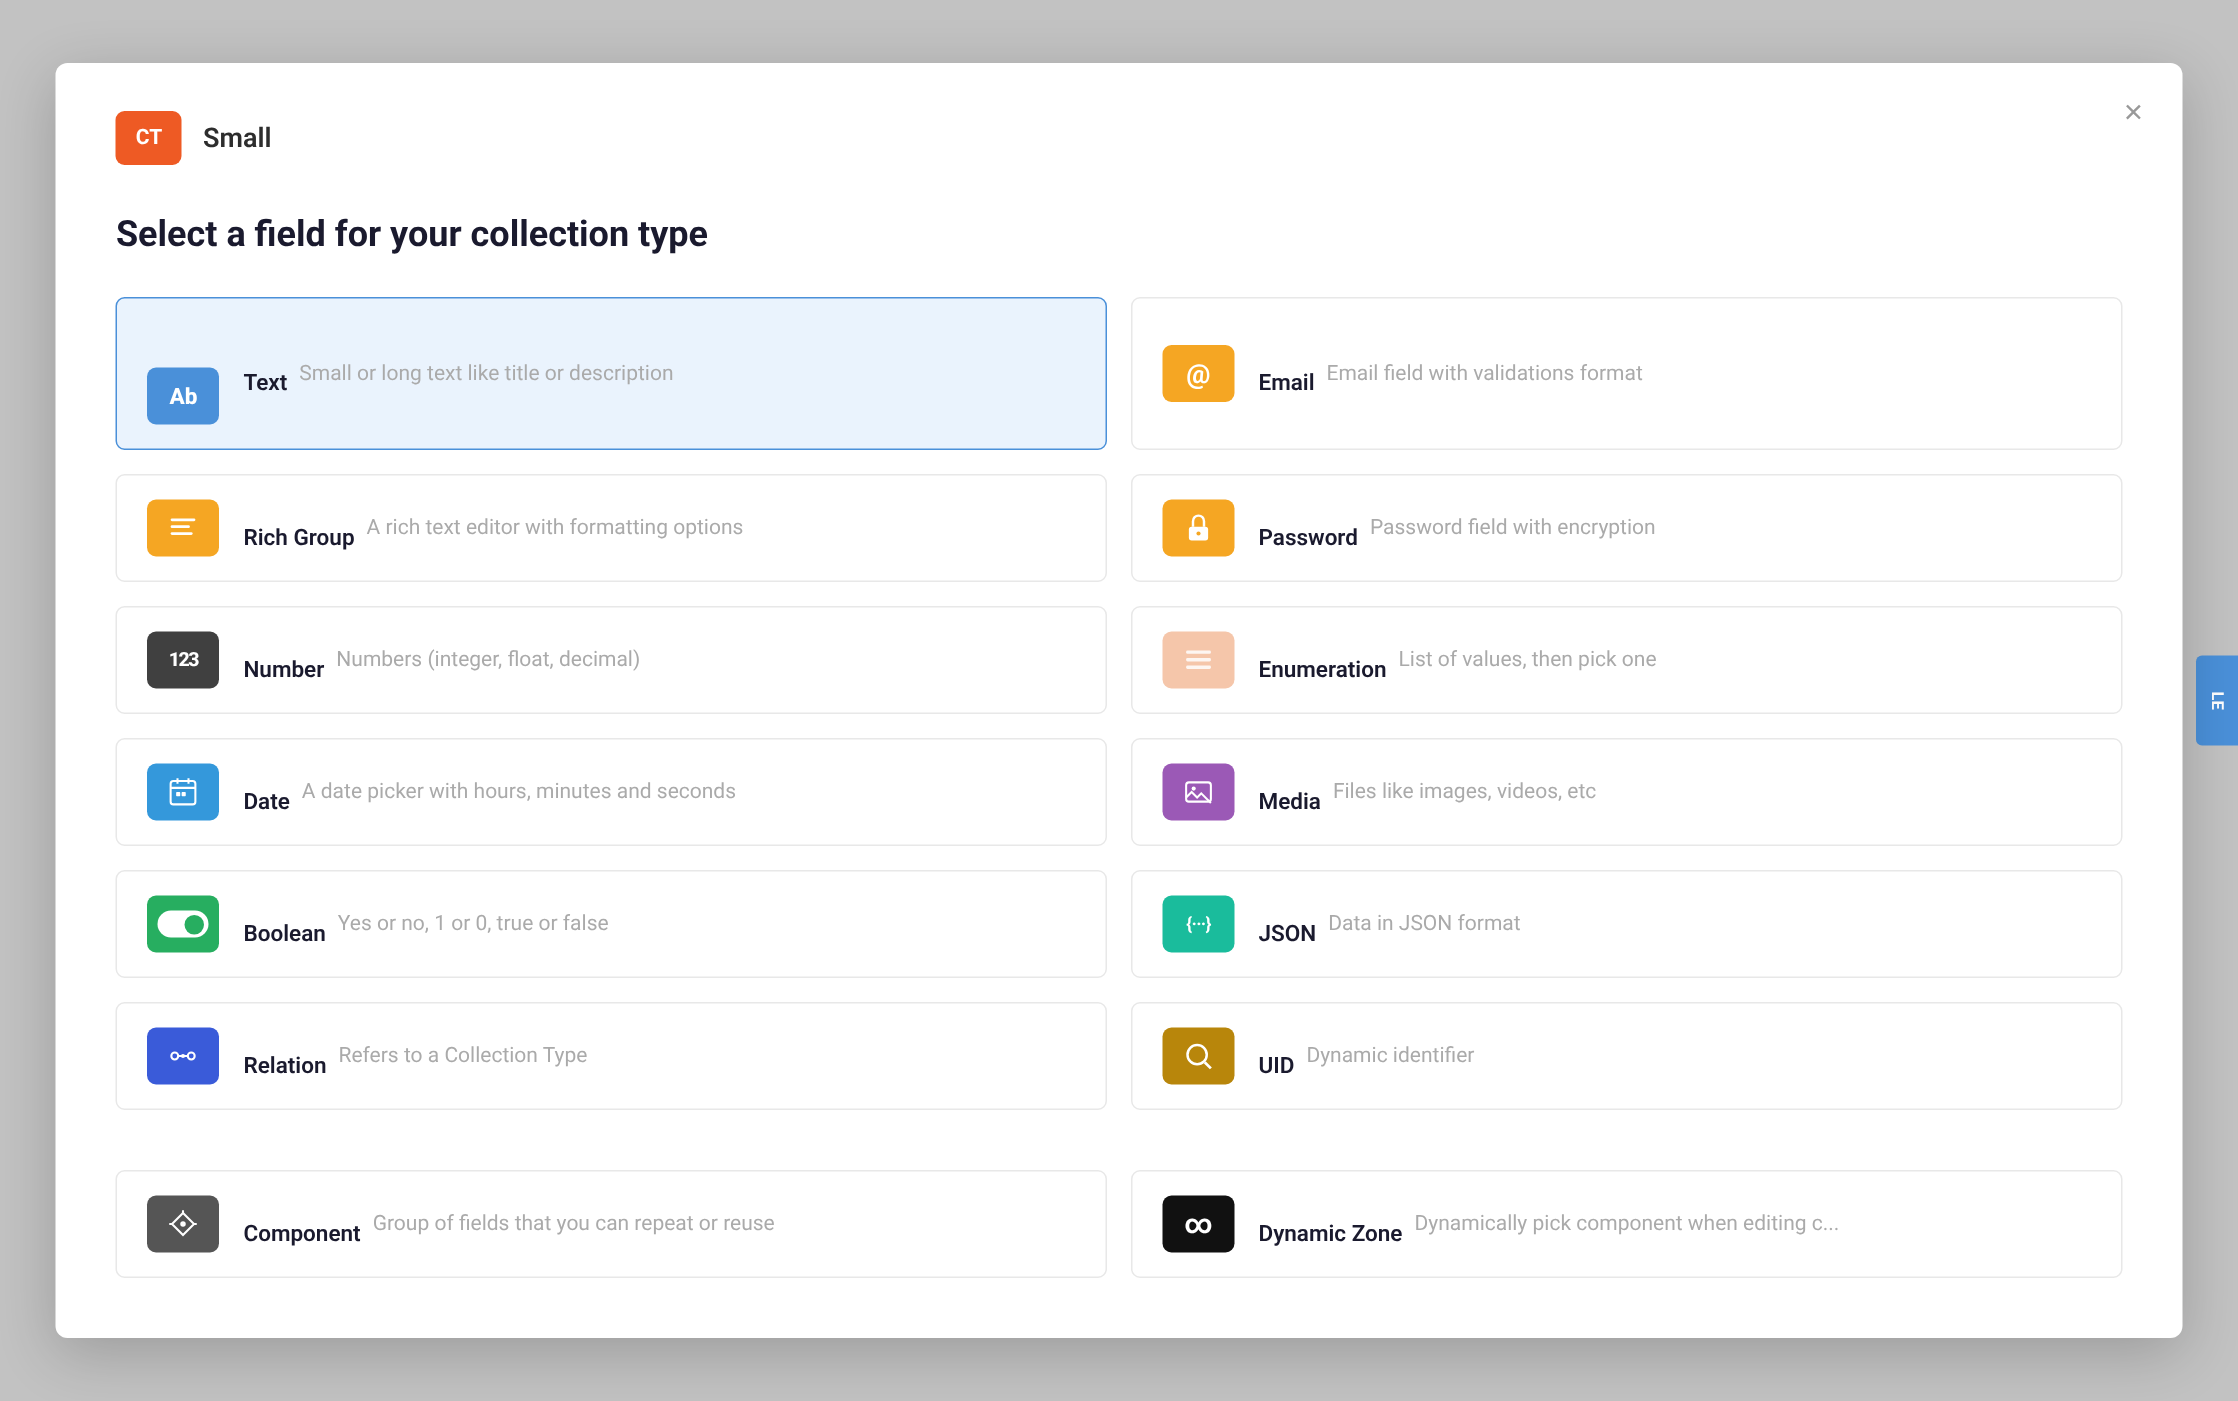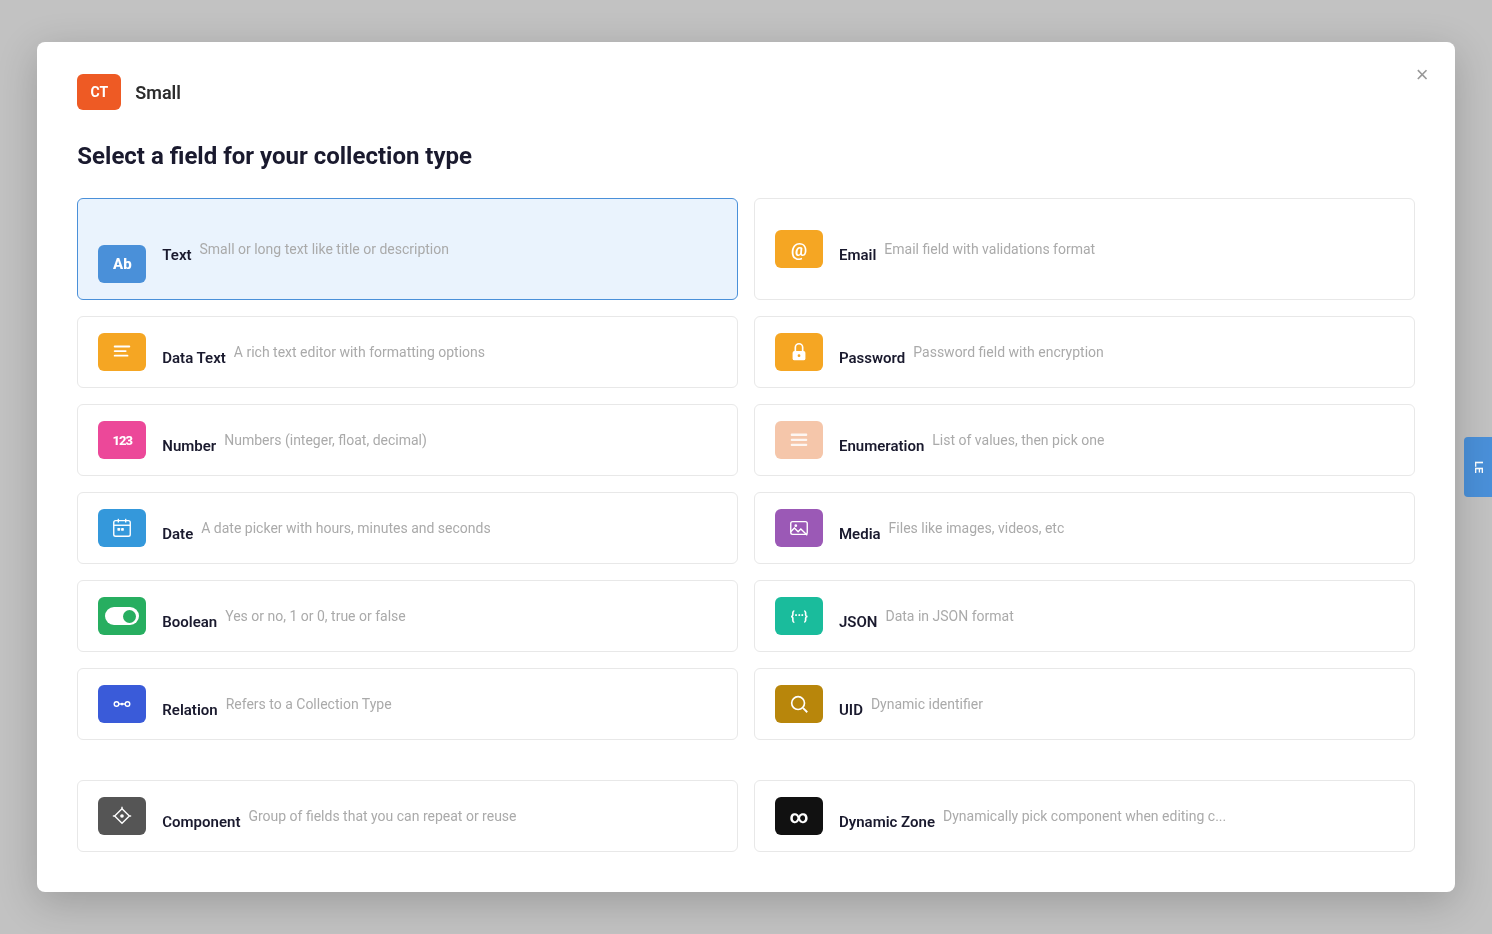--- a/index.html
+++ b/index.html
@@ -134,21 +134,21 @@
 
     
     .spacer-row {
       grid-column: 1 / -1;
       height: 8px;
     }
 
     
     .icon-text       { background: #4a90d9; margin-top: 30px; }
     .icon-richtext   { background: #f5a623; }
-    .icon-number     { background: #ec4899; }
+    .icon-number     { background: #404040; }
     .icon-date       { background: #3498db; }
     .icon-boolean    { background: #27ae60; }
     .icon-relation   { background: #3a5bd9; }
     .icon-email      { background: #f5a623; }
     .icon-password   { background: #f5a623; }
     .icon-enum       { background: #f5c6aa; }
     .icon-media      { background: #9b59b6; }
     .icon-json       { background: #1abc9c; }
     .icon-uid        { background: #b8860b; }
     .icon-component  { background: #555; }
@@ -230,21 +230,21 @@
           <span class="field-desc">Email field with validations format</span>
         </div>
         <div class="field-card">
           <div class="field-icon icon-richtext">
             <svg viewBox="0 0 24 24" class="icon-svg">
               <rect x="3" y="5" width="18" height="2" rx="1"></rect>
               <rect x="3" y="10" width="14" height="2" rx="1"></rect>
               <rect x="3" y="15" width="16" height="2" rx="1"></rect>
             </svg>
           </div>
-          <span class="field-label">Data Text</span>
+          <span class="field-label">Rich Group</span>
           <span class="field-desc">A rich text editor with formatting options</span>
         </div>
         <div class="field-card">
           <div class="field-icon icon-password">
             <svg viewBox="0 0 24 24" class="icon-svg">
               <rect x="5" y="11" width="14" height="10" rx="2" fill="#fff"></rect>
               <path d="M8 11V7a4 4 0 0 1 8 0v4" fill="none" stroke="#fff" stroke-width="1.8"></path>
               <circle cx="12" cy="16" r="1.5" fill="#f5a623"></circle>
             </svg>
           </div>

